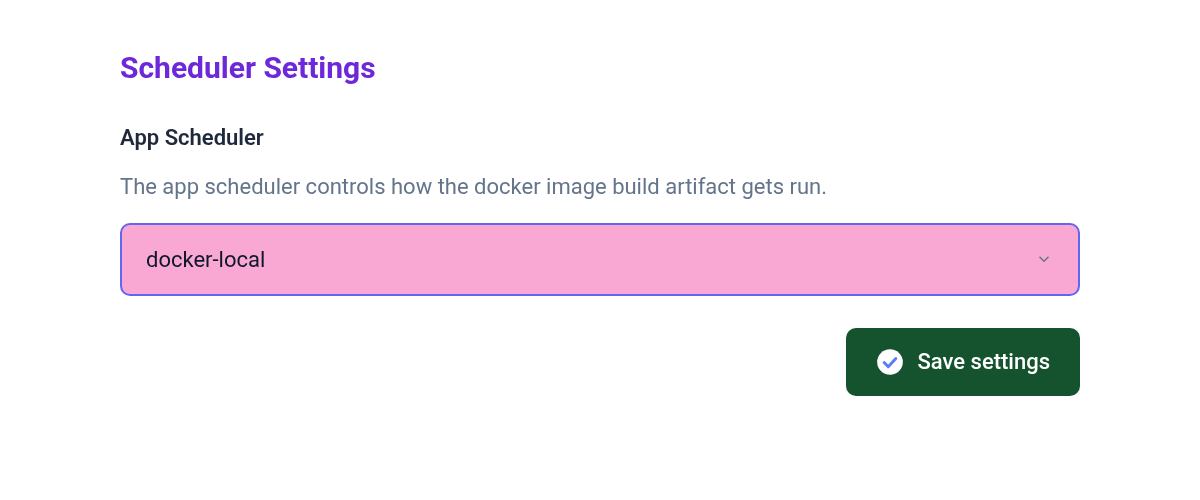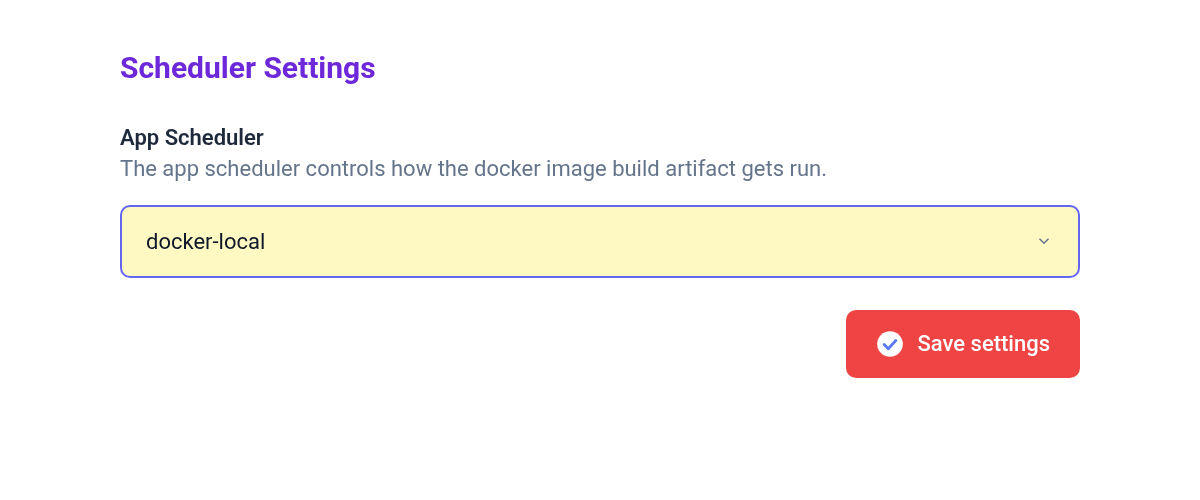--- a/index.html
+++ b/index.html
@@ -17,42 +17,42 @@
     .page-title {
       font-size: 30px;
       font-weight: 700;
       color: #6d28d9;
       margin-bottom: 40px;
     }
     .section-label {
       font-size: 22px;
       font-weight: 600;
       color: #1e293b;
-      margin-bottom: 4px;
+      margin-bottom: 22px;
     }
     .section-description {
       font-size: 22px;
       font-weight: 400;
       color: #64748b;
       margin-bottom: 20px;
       line-height: 1.4;
     }
     .select-wrapper {
       position: relative;
       width: 100%;
     }
     .select-field {
       width: 100%;
       display: flex;
       align-items: center;
       justify-content: space-between;
       padding: 22px 24px;
       border: 2px solid #6366f1;
       border-radius: 10px;
-      background: #fef9c3;
+      background: #f9a8d4;
       font-size: 22px;
       color: #0f172a;
       cursor: pointer;
       font-family: inherit;
     }
     .select-value {
       color: #0f172a;
     }
     .chevron-icon {
       width: 20px;
@@ -70,21 +70,21 @@
     }
     .actions-row {
       display: flex;
       justify-content: flex-end;
       margin-top: 32px;
     }
     .save-button {
       display: inline-flex;
       align-items: center;
       gap: 14px;
-      background: #ef4444;
+      background: #14532d;
       color: #ffffff;
       border: none;
       border-radius: 10px;
       padding: 20px 30px;
       font-size: 22px;
       font-weight: 500;
       cursor: pointer;
       font-family: inherit;
     }
     .check-circle-icon {

